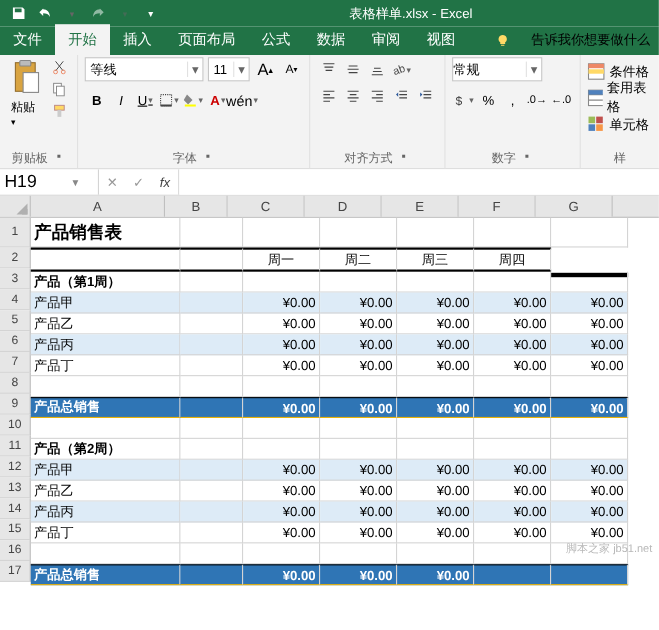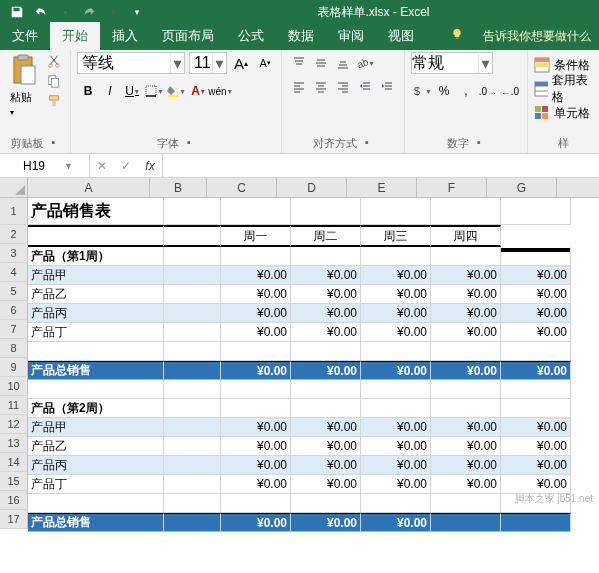--- a/index.html
+++ b/index.html
@@ -9,55 +9,55 @@
 .titlebar { background: #217346; height: 24px; display: flex; align-items: center; color: #fff; }
 .qat { display: flex; gap: 2px; padding-left: 6px; }
 .qat-btn { width: 22px; height: 20px; display: flex; align-items: center; justify-content: center; cursor: pointer; }
 .qat-btn svg { fill: #fff; }
 .title { flex: 1; text-align: center; font-size: 12px; }
 
 
 .tabs { background: #217346; height: 26px; display: flex; align-items: flex-end; color: #fff; }
 .tab { padding: 5px 12px; cursor: pointer; font-size: 13px; }
 .tab.active { background: #f3f3f3; color: #217346; }
-.tell-me { display: flex; gap: 20px; padding: 5px 8px; color: #fef9c3; }
+.tell-me { display: flex; align-items: center; gap: 20px; padding: 5px 8px; color: #000000; }
 
 
 .ribbon { background: #f3f3f3; height: 104px; display: flex; border-bottom: 1px solid #d4d4d4; }
 .group { border-right: 1px solid #e1e1e1; padding: 2px 6px 0; display: flex; flex-direction: column; }
 .group-content { flex: 1; display: flex; align-items: flex-start; gap: 2px; }
 .group-label { text-align: center; font-size: 11px; color: #666; padding: 2px 0; display: flex; justify-content: center; gap: 4px; }
 .dlauncher { width: 12px; height: 12px; cursor: pointer; }
 
 .big-btn { display: flex; flex-direction: column; align-items: center; padding: 2px 4px; cursor: pointer; }
 .big-btn-label { font-size: 11px; margin-top: 2px; }
 
 .clip-col { display: flex; flex-direction: column; gap: 2px; }
 .clip-btn { width: 20px; height: 18px; display: flex; align-items: center; justify-content: center; cursor: pointer; }
 
 .font-top { display: flex; gap: 4px; margin-bottom: 4px; align-items: center; }
-.combo { border: 1px solid #c5c5c5; background: #fff; height: 22px; display: flex; align-items: center; font-size: 16px; }
+.combo { border: 1px solid #c5c5c5; background: #fff; height: 22px; display: flex; align-items: center; font-size: 12px; }
 .combo.font-name { width: 108px; padding-left: 4px; }
 .combo.font-size { width: 38px; padding-left: 4px; }
 .combo-arrow { width: 14px; text-align: center; color: #666; border-left: 1px solid #e1e1e1; margin-left: auto; cursor: pointer; }
 .sq-btn { width: 20px; height: 22px; display: flex; align-items: center; justify-content: center; cursor: pointer; border: 1px solid transparent; }
 
 .font-bottom, .align-row, .num-row { display: flex; gap: 0; }
 .rb { width: 22px; height: 22px; display: flex; align-items: center; justify-content: center; cursor: pointer; font-size: 12px; }
 .rb svg { display: block; }
 
 .dd-arrow::after { content: "▾"; font-size: 8px; margin-left: 1px; color: #666; }
 
 .styles-col { display: flex; flex-direction: column; gap: 2px; padding-top: 2px; }
 .style-item { display: flex; align-items: center; gap: 4px; font-size: 12px; cursor: pointer; height: 22px; }
 
 
 .formula-row { display: flex; height: 24px; border-bottom: 1px solid #d4d4d4; background: #fff; }
 .name-box { width: 90px; border-right: 1px solid #d4d4d4; display: flex; align-items: center; padding: 0 4px; }
-.name-box input { border: none; width: 60px; font-size: 12px; text-align: center; }
+.name-box input { border: none; width: 60px; font-size: 16px; }
 .name-arrow { font-size: 9px; color: #888; cursor: pointer; }
 .fx-btns { display: flex; align-items: center; border-right: 1px solid #d4d4d4; }
 .fx-btn { width: 24px; text-align: center; color: #999; cursor: pointer; }
 .formula-input { flex: 1; border: none; padding: 0 4px; }
 
 
 .grid-wrap { position: relative; }
 .col-headers { display: flex; background: #e6e6e6; height: 20px; border-bottom: 1px solid #bfbfbf; }
 .sel-all { width: 28px; border-right: 1px solid #bfbfbf; background: #e6e6e6; position: relative; }
 .sel-all::after { content: ""; position: absolute; right: 2px; bottom: 2px; border: 5px solid transparent; border-right-color: #b0b0b0; border-bottom-color: #b0b0b0; }
@@ -200,21 +200,21 @@
           </div>
         <div class="rb dd-arrow">
             <svg width="12" height="12" viewBox="0 0 12 12">
               <path d="M3 1l5 5-4 4-4-4z" fill="#888"></path>
               <rect x="1" y="10" width="10" height="2" fill="#ffff00"></rect>
             </svg>
           </div>
         <div class="rb dd-arrow">
             <span style="color:#c00;font-weight:bold">A</span>
           </div>
-        <div class="rb dd-arrow" style="font-size:10px">wén</div>
+        <div class="rb dd-arrow" style="font-size:13px">wén</div>
       </div>
     </div>
     <div class="group-label">
         <span>字体</span>
         <span class="dlauncher">▪</span>
       </div>
   </div>
 
   <div class="group">
     <div class="group-content" style="flex-direction:column">

